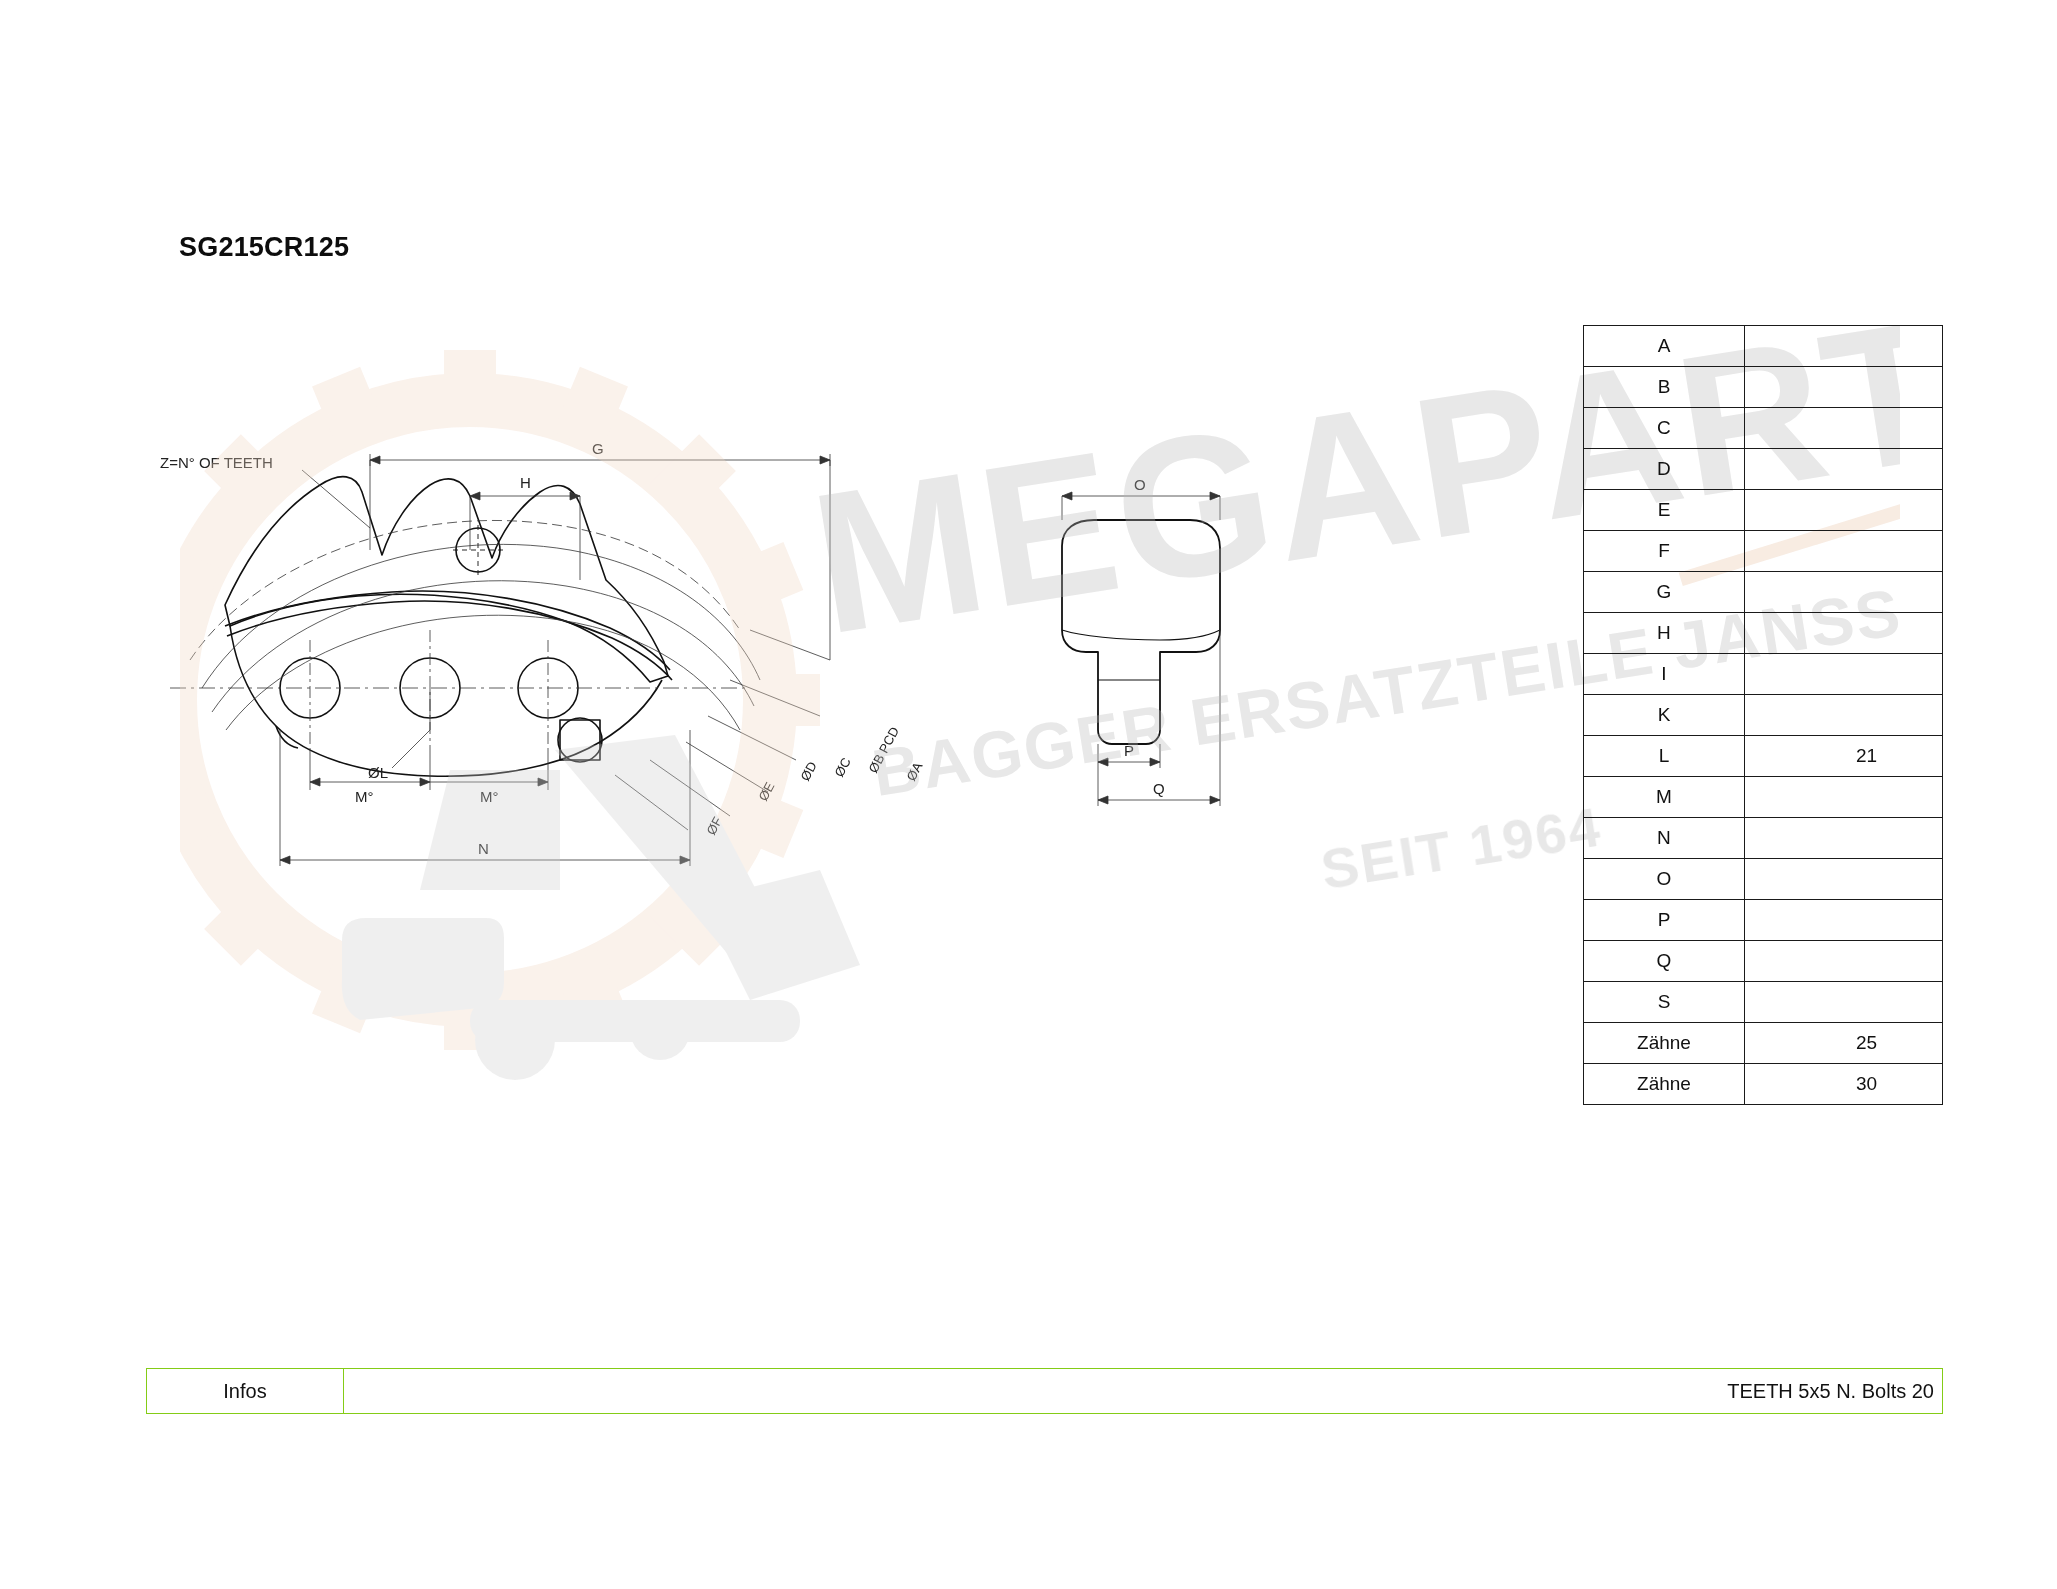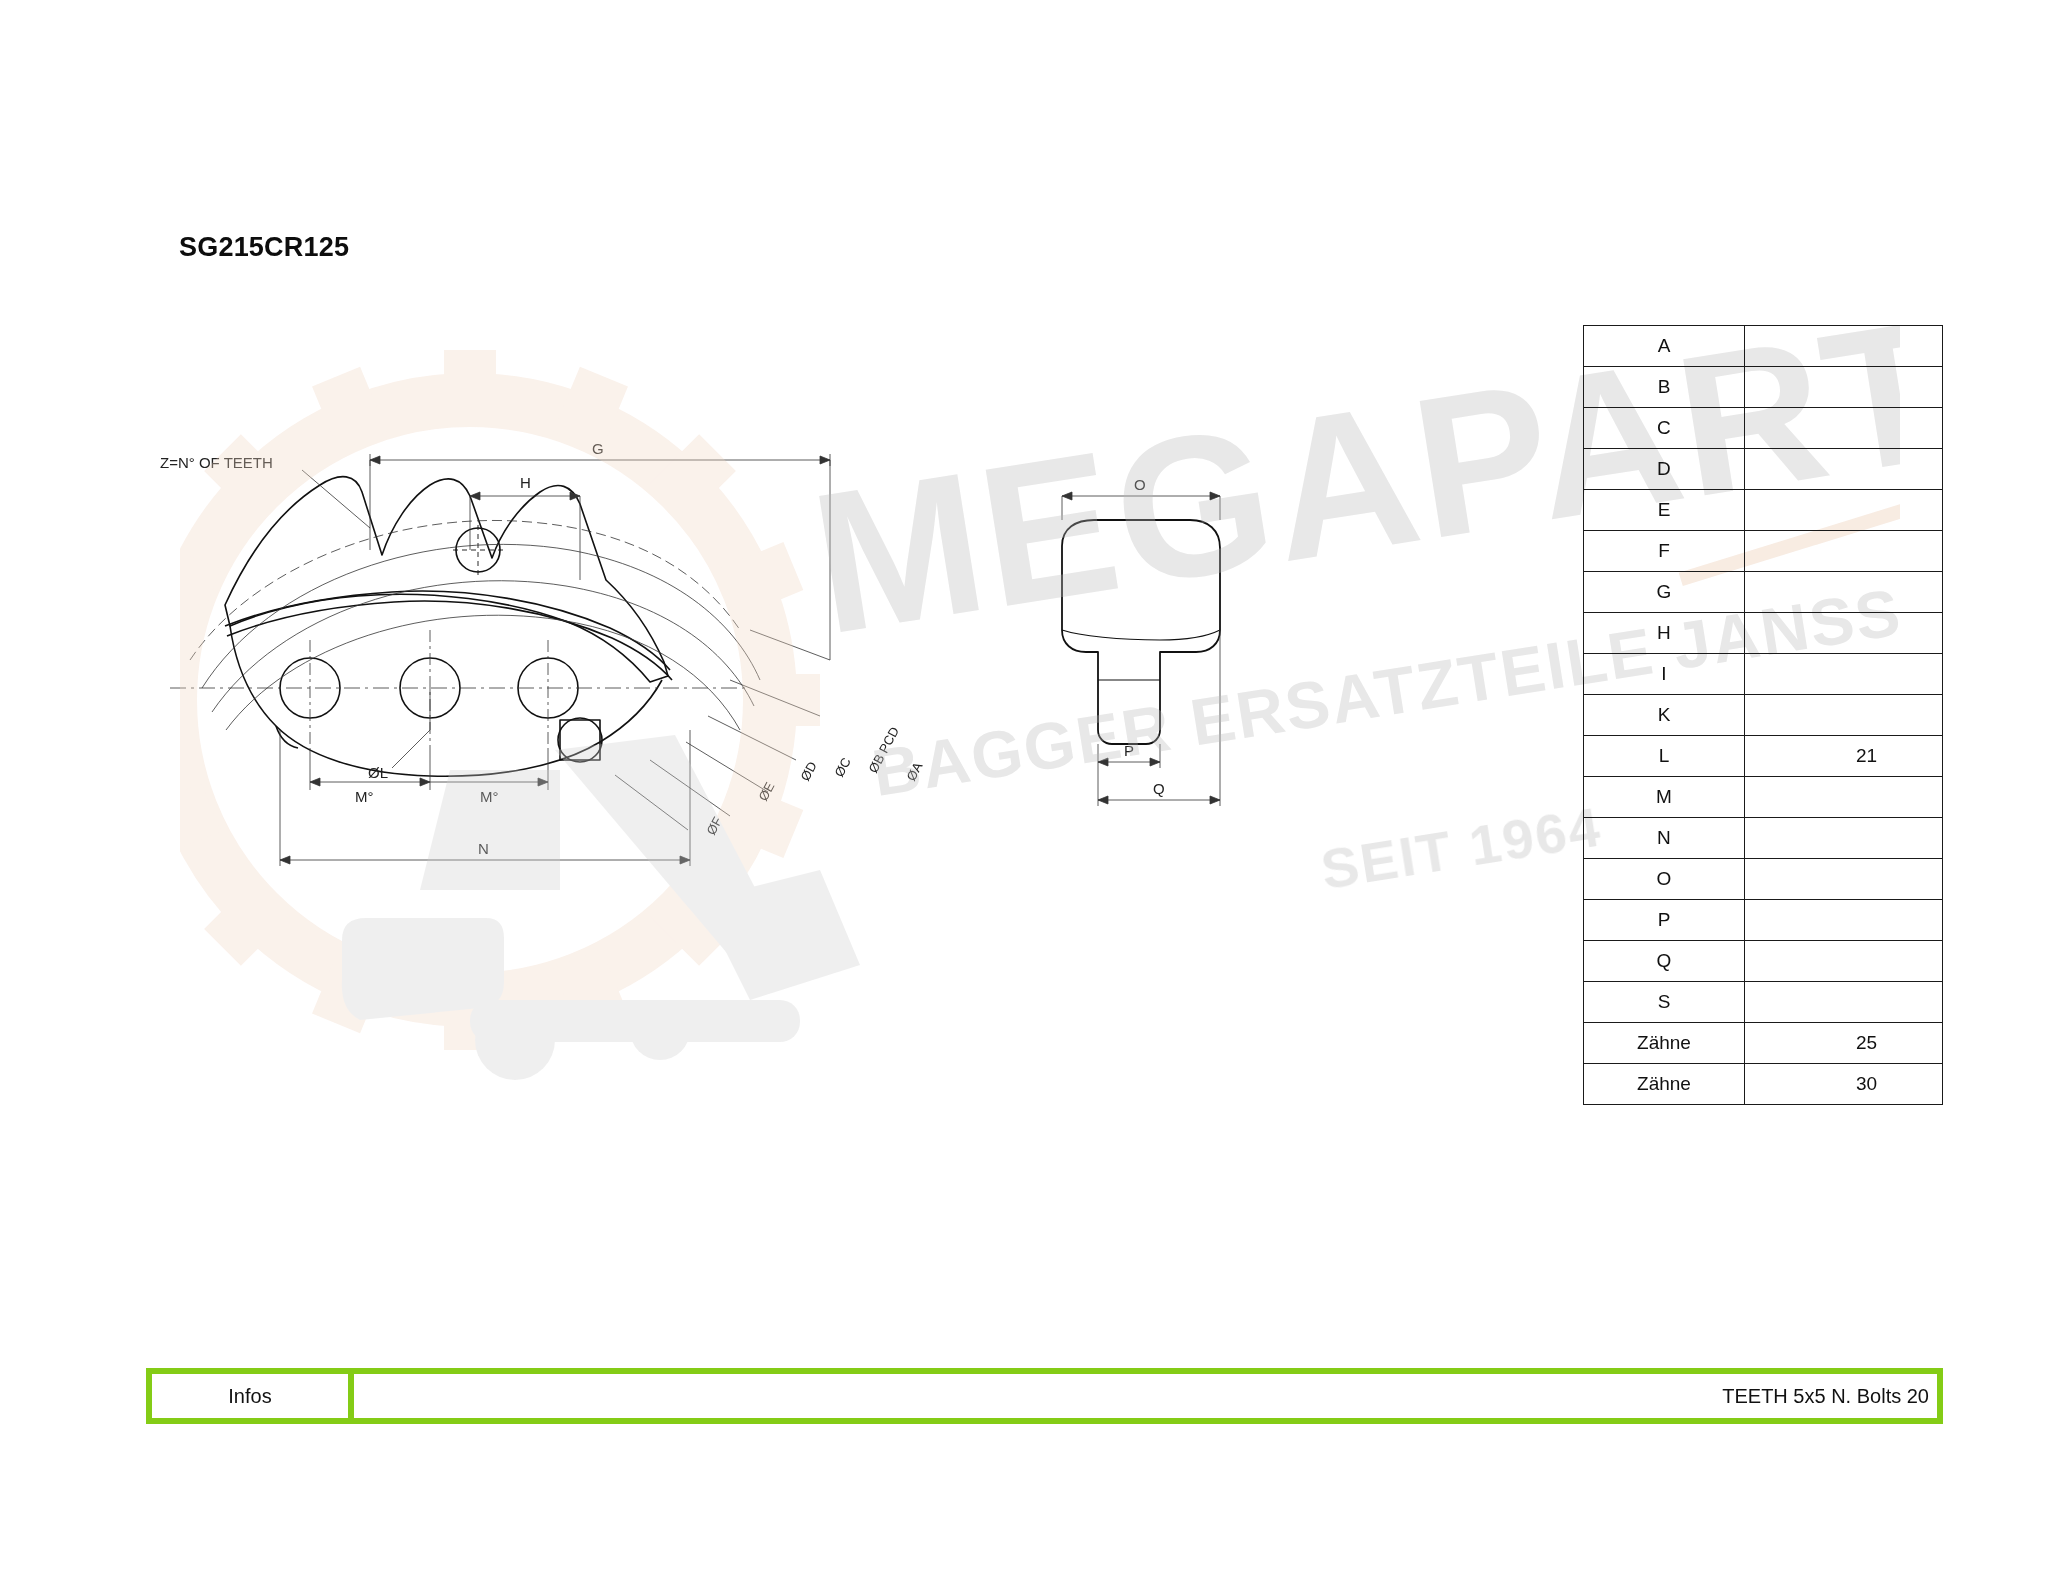--- a/index.html
+++ b/index.html
@@ -86,21 +86,21 @@
   
   #infos-table {
     position: absolute;
     left: 146px;
     top: 1368px;
     width: 1797px;
     border-collapse: collapse;
     z-index: 6;
   }
   #infos-table td {
-    border: 6px solid #84cc16;
+    border: 1px solid #84cc16;
     height: 44px;
     font-size: 20px;
     padding: 0 8px;
     vertical-align: middle;
     margin-top: 43px;
   }
   #infos-table td.infos-label {
     width: 180px;
     text-align: center;
   }

